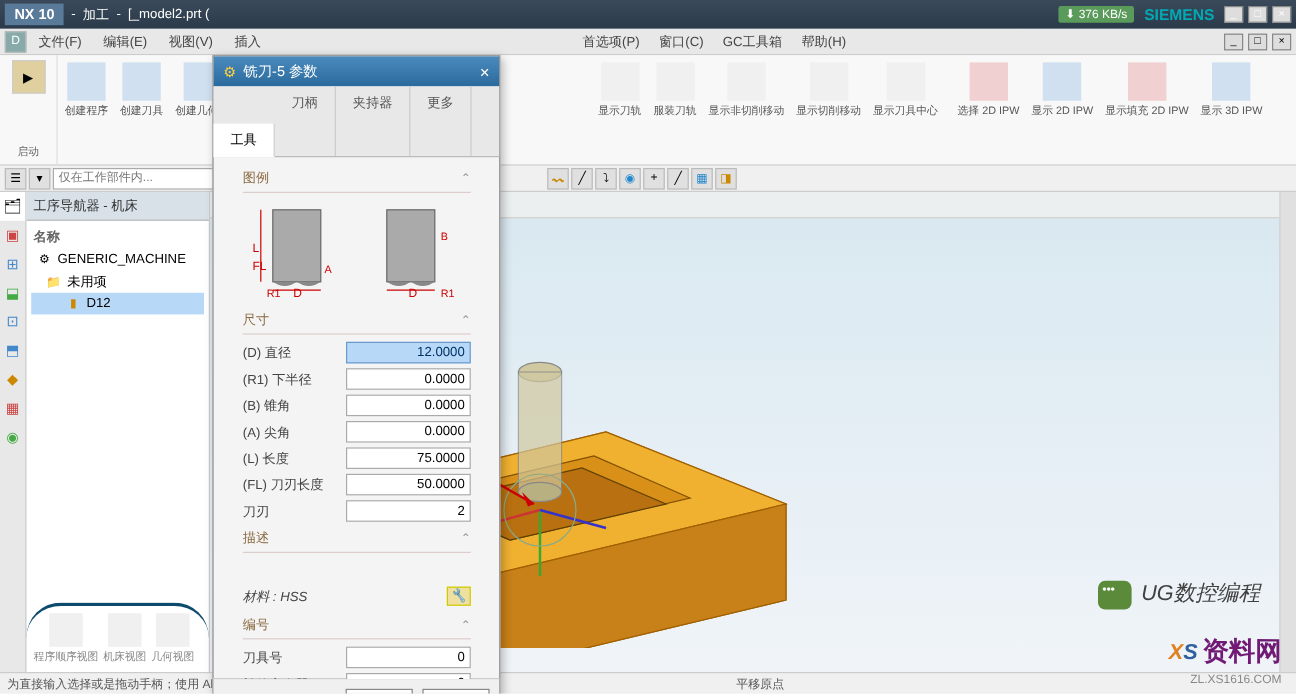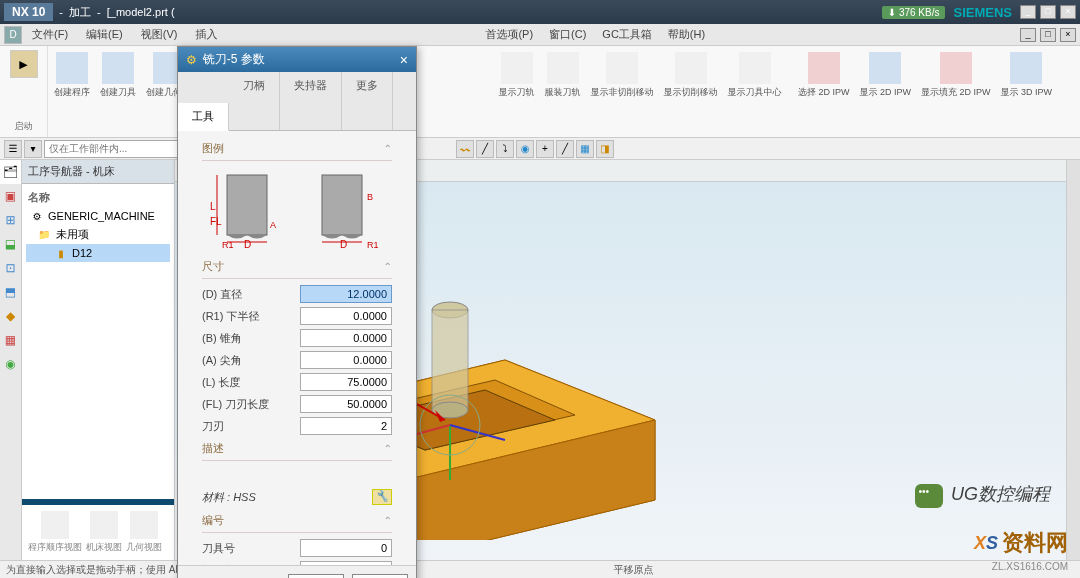--- a/index.html
+++ b/index.html
@@ -42,40 +42,40 @@
     .panel-header { background: #d8e0e8; padding: 4px 6px; font-size: 11px; color: #333; border-bottom: 1px solid #bbb; }
     .tree { flex: 1; padding: 4px; font-size: 11px; overflow: auto; }
     .tree-header { font-weight: bold; color: #666; padding: 2px; }
     .tree-item { padding: 2px 4px; cursor: pointer; display: flex; align-items: center; gap: 4px; }
     .tree-item.lvl1 { padding-left: 12px; }
     .tree-item.lvl2 { padding-left: 28px; }
     .tree-item.selected { background: #b8d8f8; }
     .tree-icon { width: 14px; height: 14px; display: inline-flex; align-items: center; justify-content: center; font-size: 10px; }
     .left-bottom { border-top: 1px solid #ccc; }
     .section-hdr { background: #d0d8e0; color: #335; padding: 3px 6px; font-size: 11px; cursor: pointer; border-bottom: 1px solid #bbb; }
-    .left-footer { display: flex; padding: 6px; gap: 4px; border-top: 6px solid #0c4a6e; }
+    .left-footer { display: flex; padding: 6px; gap: 4px; border-top: 3px solid #0c4a6e; border-radius: 32px; }
     .lf-btn { display: flex; flex-direction: column; align-items: center; font-size: 9px; color: #888; gap: 2px; cursor: pointer; }
     .lf-icon { width: 28px; height: 28px; background: #f0f0f0; }
     
     
     .dialog { position: absolute; left: 177px; top: -114px; width: 240px; height: 560px; background: #f4f4f4; border: 1px solid #888; box-shadow: 2px 2px 8px rgba(0,0,0,0.3); z-index: 100; display: flex; flex-direction: column; }
     .dlg-title { background: linear-gradient(#4a8abc, #2a6a9c); color: #fff; padding: 4px 8px; font-size: 12px; display: flex; align-items: center; gap: 6px; }
     .dlg-gear { color: #ffd040; }
     .dlg-close { margin-left: auto; cursor: pointer; font-size: 14px; }
     .dlg-tabs { display: flex; background: #e8e8e8; border-bottom: 1px solid #bbb; }
     .dlg-tab { padding: 6px 14px; font-size: 11px; cursor: pointer; border-right: 1px solid #ccc; color: #555; }
     .dlg-tab.active { background: #fff; color: #000; border-bottom: 1px solid #fff; margin-bottom: -1px; margin-top: 31px; }
     .dlg-body { flex: 1; overflow: auto; padding: 6px 24px; }
     .dlg-section-title { color: #8a6a40; font-size: 11px; padding: 4px 0; border-bottom: 1px solid #dcc; margin-bottom: 4px; display: flex; align-items: center; }
     .dlg-section-title::after { content: "⌃"; margin-left: auto; color: #999; font-size: 10px; }
     .legend-img { height: 90px; display: flex; align-items: center; justify-content: center; gap: 10px; }
     .mill-diagram { width: 90px; height: 80px; position: relative; }
     .dlg-row { display: flex; align-items: center; padding: 2px 0; }
     .dlg-label { flex: 1; font-size: 11px; color: #444; }
-    .dlg-input { width: 92px; height: 18px; border: 1px solid #aaa; text-align: right; padding: 0 4px; font-size: 11px; background: #fff; }
+    .dlg-input { width: 104px; height: 18px; border: 1px solid #aaa; text-align: right; padding: 0 4px; font-size: 11px; background: #fff; }
     .dlg-input.highlight { background: #b8d8f8; color: #003366; border-color: #6a9acc; }
     .material-row { display: flex; align-items: center; padding: 4px 0; font-style: italic; }
     .wrench { width: 20px; height: 16px; background: #f0e0a0; border: 1px solid #cc0; cursor: pointer; text-align: center; }
     .dlg-buttons { padding: 8px; display: flex; justify-content: flex-end; gap: 8px; border-top: 1px solid #ccc; background: #f0f0f0; }
     .dlg-btn { padding: 3px 16px; border: 1px solid #888; background: linear-gradient(#fff, #e0e0e0); cursor: pointer; font-size: 11px; }
     
     .viewport { flex: 1; background: linear-gradient(#d8e8f0, #f0f4f8); position: relative; }
     .vp-toolbar { position: absolute; top: 0; left: 0; height: 22px; display: flex; align-items: center; gap: 3px; padding: 0 4px; background: rgba(240,240,240,0.8); border-bottom: 1px solid #ccc; width: 100%; }
     
     .model-3d { position: absolute; left: 50px; top: 80px; width: 460px; height: 300px; }
@@ -85,21 +85,21 @@
     .statusbar { height: 18px; background: #f0f0f0; border-top: 1px solid #ccc; display: flex; align-items: center; padding: 0 6px; font-size: 10px; color: #555; }
     .status-center { margin: 0 auto; }
     
     .watermark1 { position: absolute; right: 30px; bottom: 70px; font-size: 18px; color: #404040; font-style: italic; font-family: cursive; }
     .wm-bubble { display: inline-block; width: 28px; height: 24px; background: #5a8a3a; border-radius: 6px; vertical-align: middle; margin-right: 4px; position: relative; }
     .wm-bubble::before { content: "•••"; color: #fff; position: absolute; left: 4px; top: 2px; font-size: 10px; }
     .watermark2 { position: absolute; right: 12px; bottom: 20px; display: flex; align-items: center; gap: 4px; }
     .xs-logo { font-size: 18px; font-weight: bold; font-style: italic; }
     .xs-x { color: #e08020; }
     .xs-s { color: #3060a0; }
-    .zl-text { font-size: 22px; color: #a16207; font-weight: bold; }
+    .zl-text { font-size: 22px; color: #701a75; font-weight: bold; }
     .zl-url { position: absolute; right: 12px; bottom: 6px; font-size: 10px; color: #888; }
   </style>
 </head>
 <body>
 
 <div class="titlebar">
   <div class="titlebar-left">
     <span class="app-title">NX 10</span>
     <span>-</span>
     <span>加工</span>

